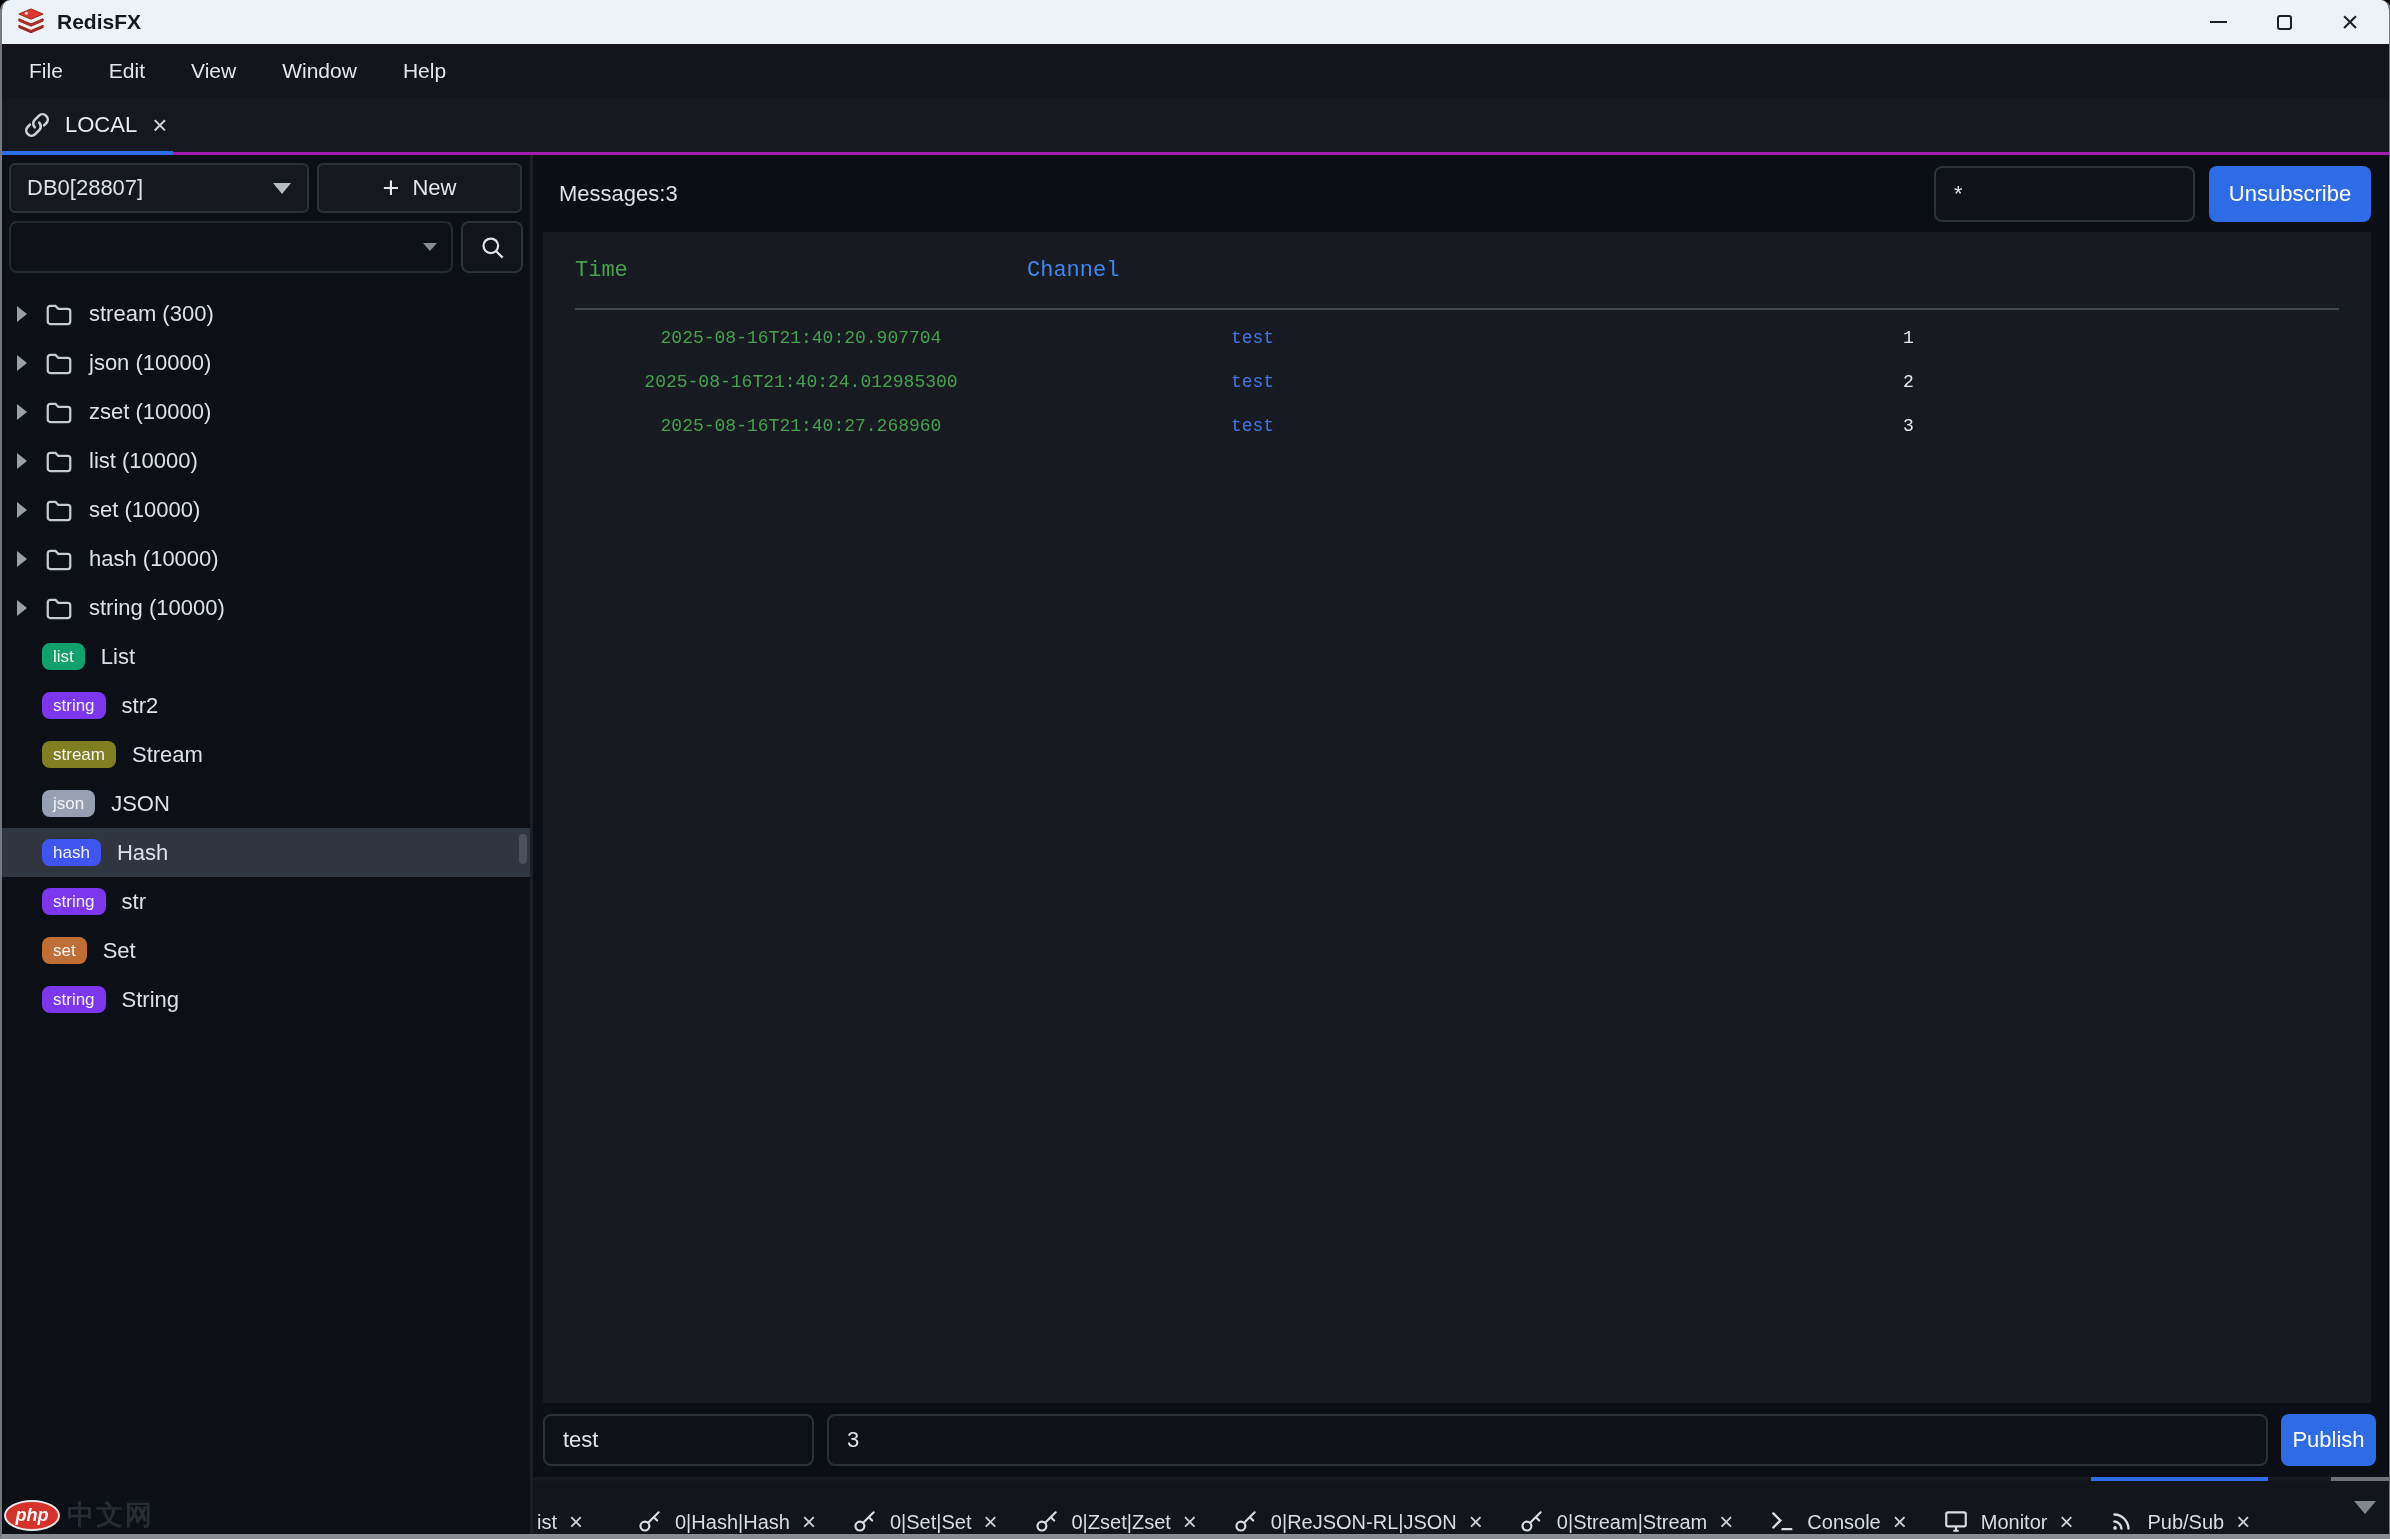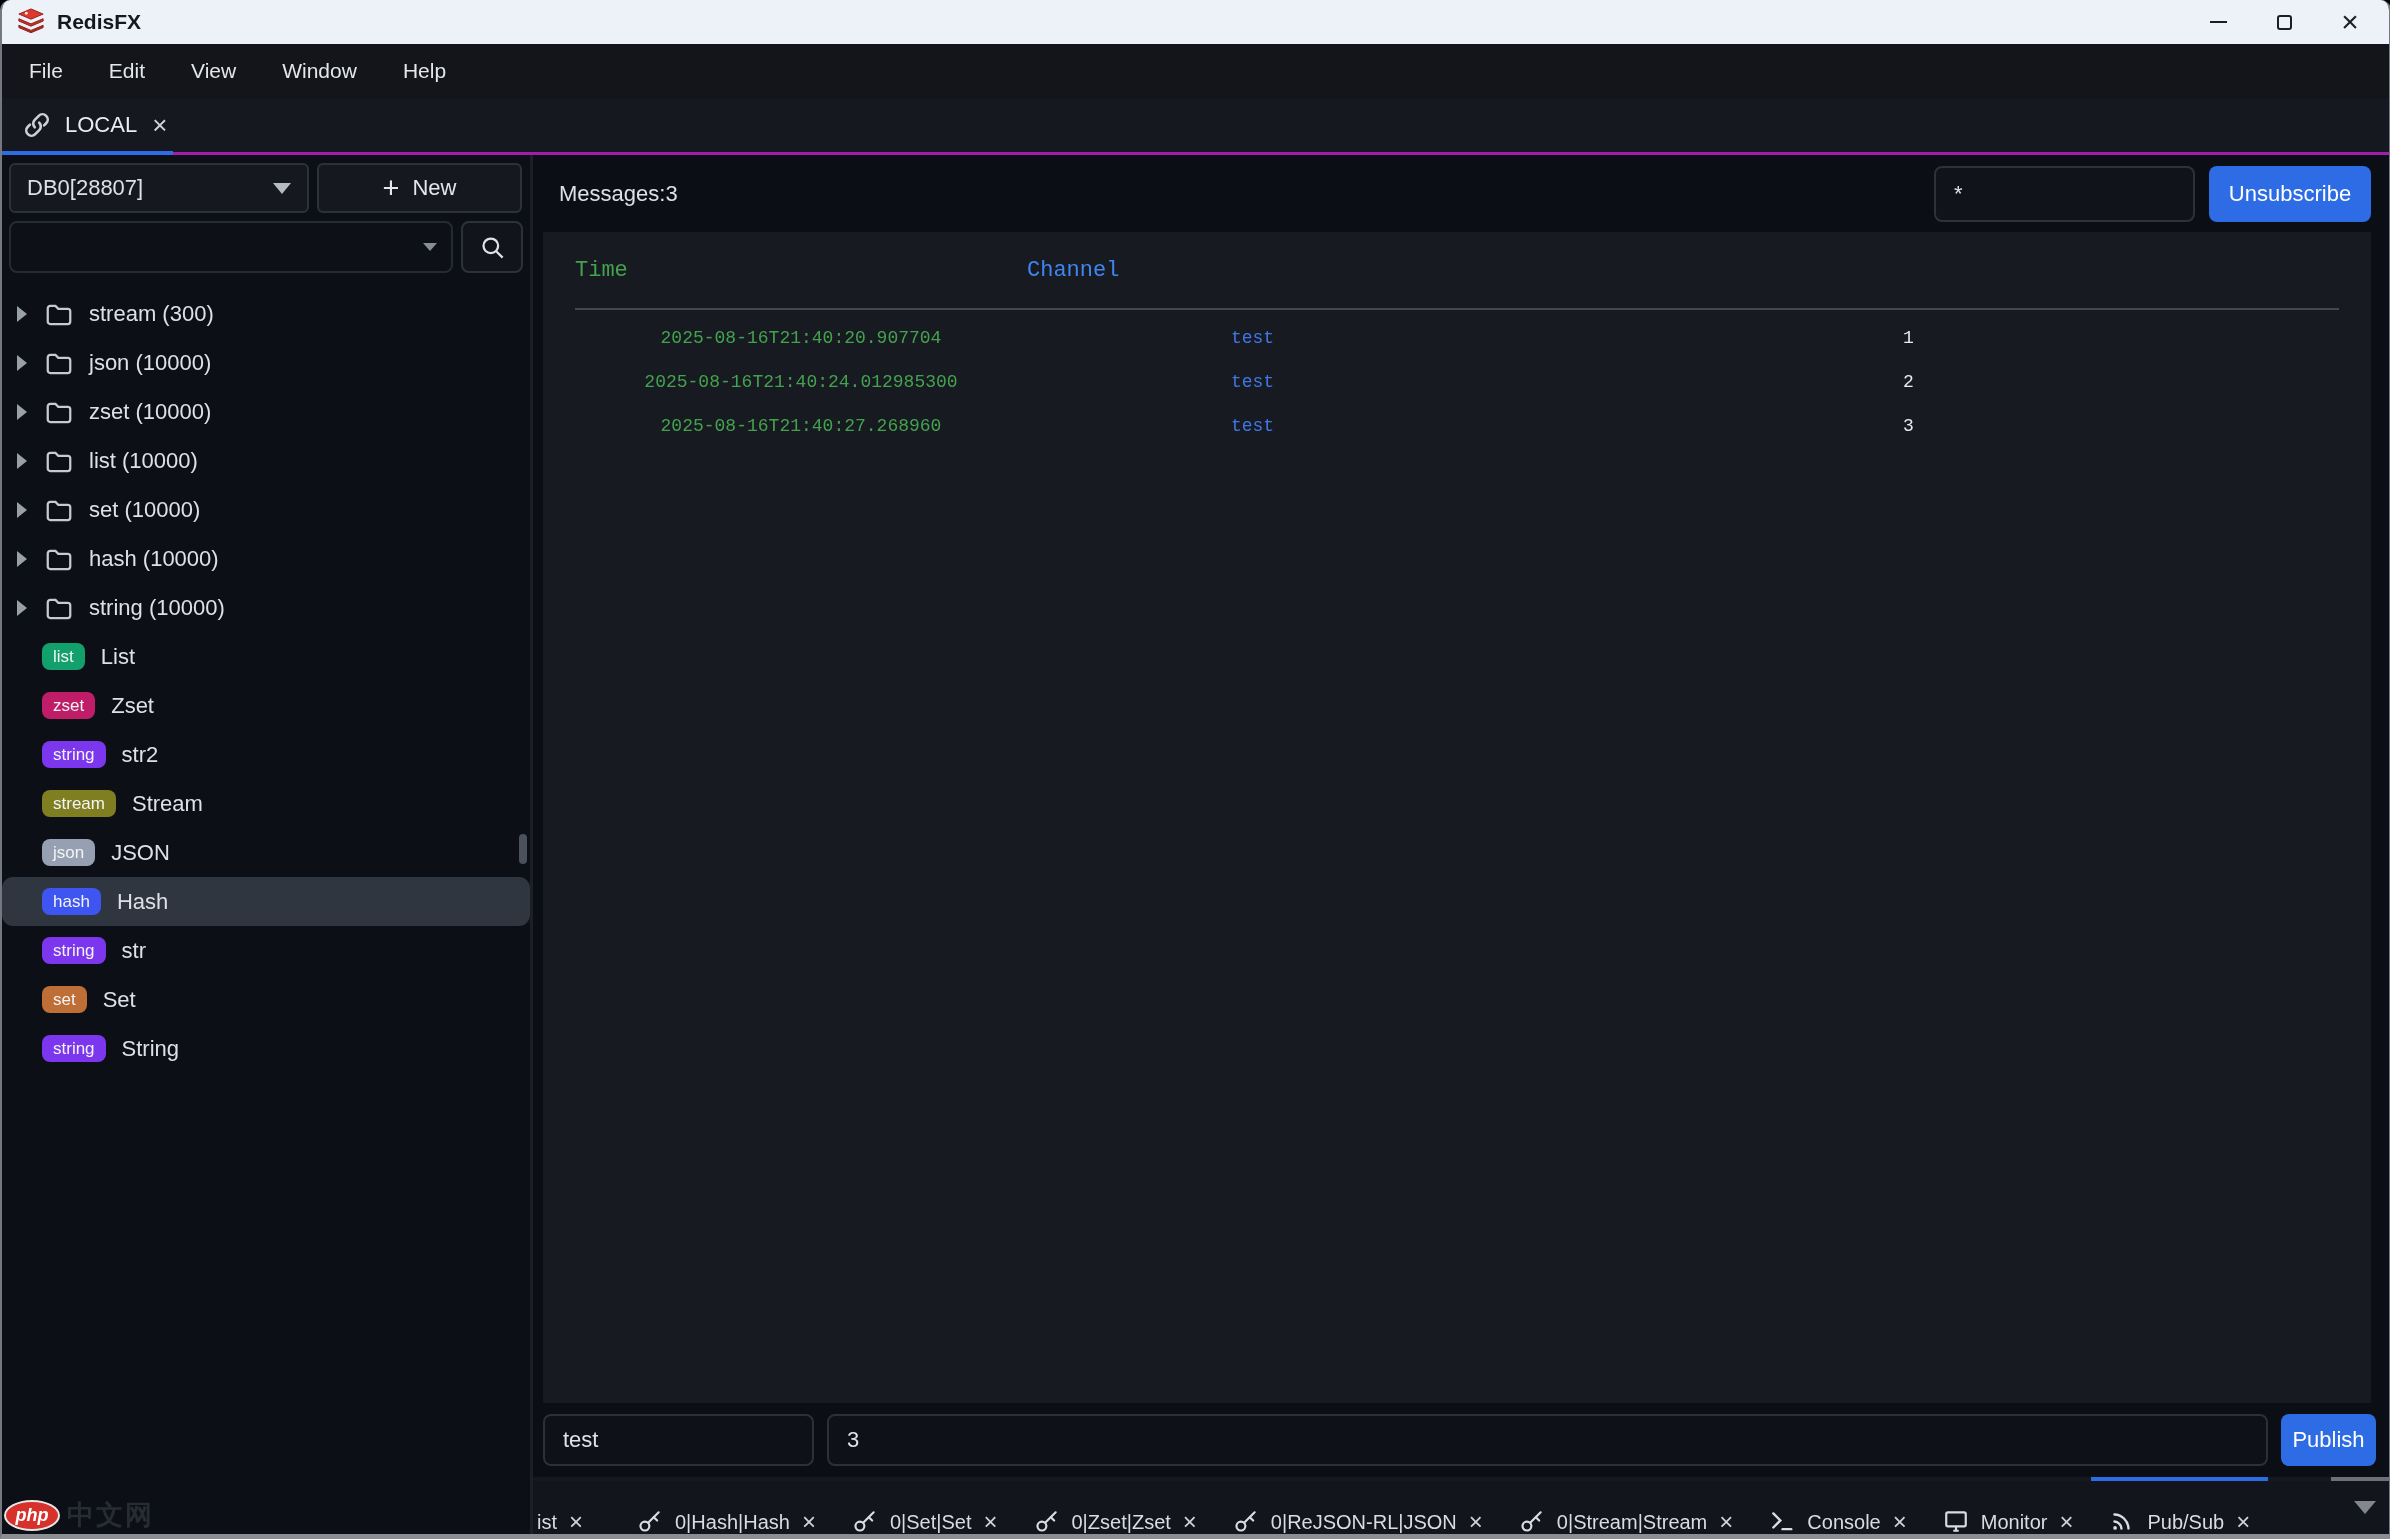--- a/index.html
+++ b/index.html
@@ -53,21 +53,21 @@
   .search-btn{ width:62px; background:#11141b; border:2px solid #2d323a; border-radius:8px; display:flex; align-items:center; justify-content:center; }
   .search-btn svg{ width:27px; height:27px; }
 
   .tree{ margin-top:16px; flex:1; overflow:hidden; }
   .tree-row{ height:49px; display:flex; align-items:center; font-size:22px; color:#dde1e7; }
   .folder-row{ padding-left:15px; }
   .disclosure{ width:27px; display:flex; align-items:center; }
   .disclosure i{ display:block; width:0; height:0; border-top:8px solid transparent; border-bottom:8px solid transparent; border-left:10px solid #9aa0a8; }
   .folder-row svg{ width:30px; height:30px; margin-right:15px; flex:none; }
   .key-row{ padding-left:40px; gap:16px; }
-  .key-row.selected{ background:#2f3640;border-radius:11px; }
+  .key-row.selected{ background:#2f3640; }
   .badge{ height:27px; border-radius:8px; padding:0 11px; display:flex; align-items:center; font-size:17px; color:#f3f4f6; flex:none; }
   .side-thumb{ position:absolute; right:3px; top:679px; width:8px; height:30px; background:#4a515c; border-radius:4px; }
 
   .splitter{ width:3px; background:#1c2026; flex:none; }
 
   
   .main{ flex:1; display:flex; flex-direction:column; min-width:0; }
   .topbar{ height:77px; flex:none; display:flex; align-items:center; padding:0 18px 0 26px; gap:14px; }
   .messages-label{ font-size:22px; color:#dde1e6; margin-right:auto; }
   .text-input{ background:#10131a; border:2px solid #2d3139; border-radius:8px; color:#dfe3e8; font-size:22px; padding:0 18px; font-family:inherit; outline:none; }
@@ -240,24 +240,20 @@
     <svg viewBox="0 0 24 24" fill="none" stroke="#c6cad1" stroke-width="1.8">
       <path d="M3 7.5 a2 2 0 0 1 2-2 h4.2 l2.2 2.3 h7.6 a2 2 0 0 1 2 2 v8.2 a2 2 0 0 1 -2 2 H5 a2 2 0 0 1 -2-2 Z"></path>
     </svg>
     <span class="tree-label">string (10000)</span>
   </div>
           <div class="tree-row key-row">
     <span class="badge" style="background: rgb(18, 160, 108);">list</span>
     <span class="tree-label">List</span>
   </div>
           <div class="tree-row key-row">
-    <span class="badge" style="background: rgb(192, 29, 104);">zset</span>
-    <span class="tree-label">Zset</span>
-  </div>
-          <div class="tree-row key-row">
     <span class="badge" style="background: rgb(123, 54, 238);">string</span>
     <span class="tree-label">str2</span>
   </div>
           <div class="tree-row key-row">
     <span class="badge" style="background: rgb(127, 127, 34);">stream</span>
     <span class="tree-label">Stream</span>
   </div>
           <div class="tree-row key-row">
     <span class="badge" style="background: rgb(151, 160, 178);">json</span>
     <span class="tree-label">JSON</span>

